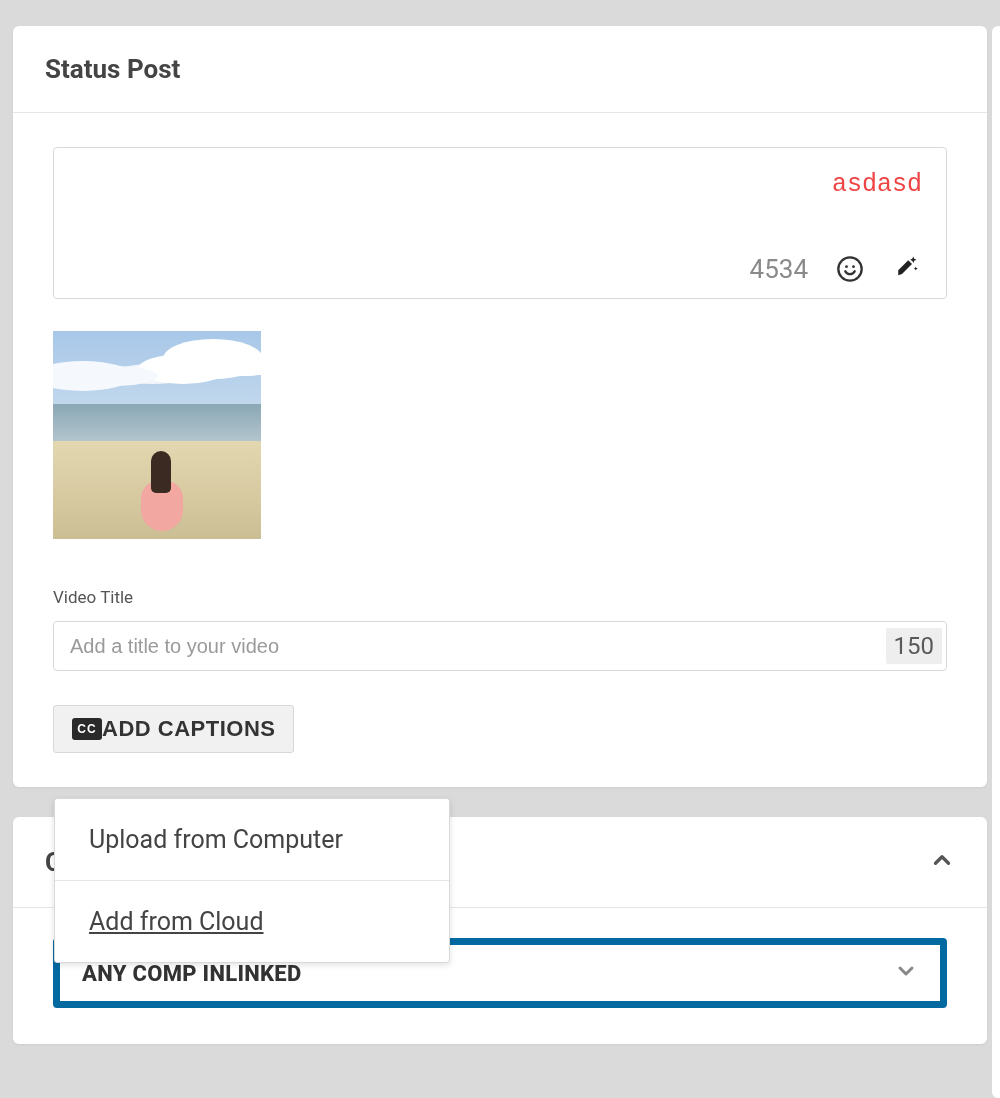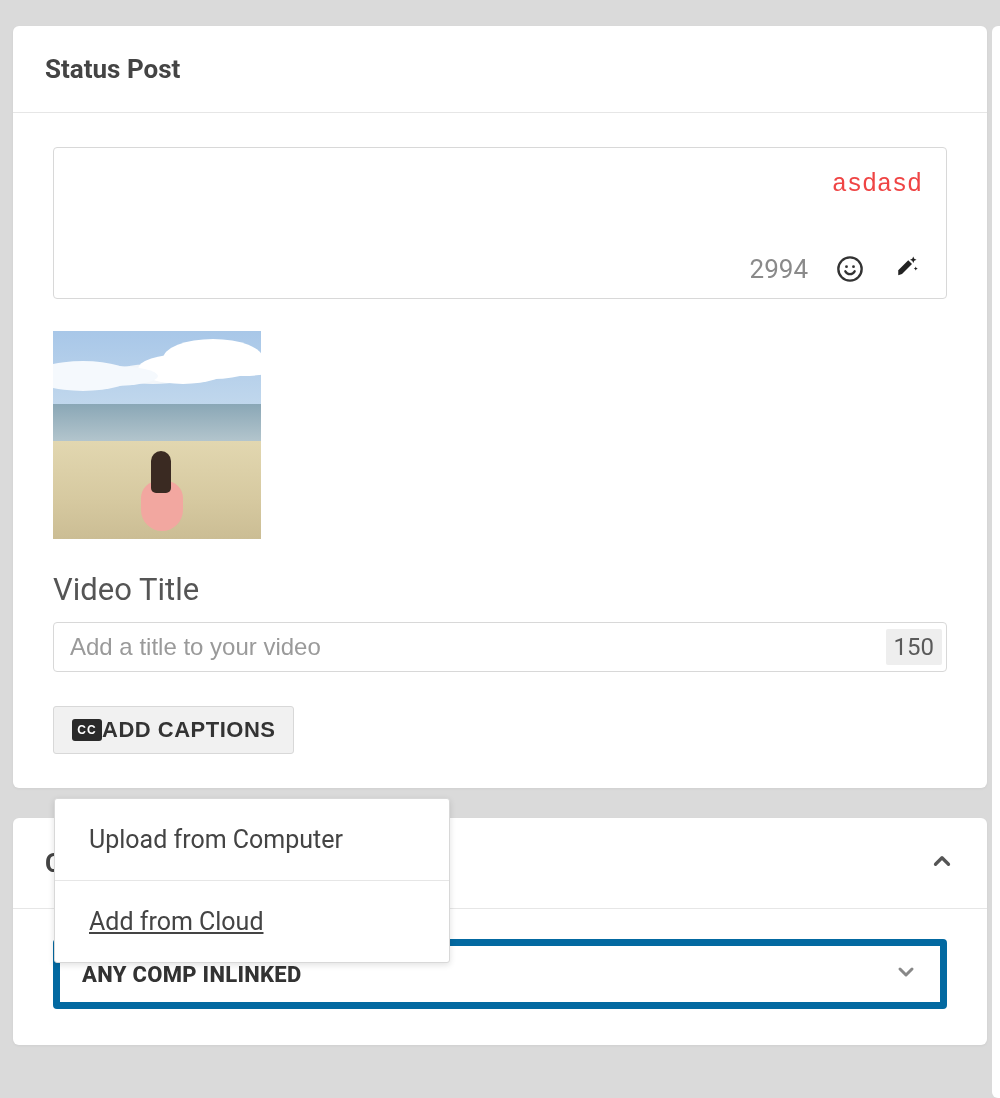--- a/index.html
+++ b/index.html
@@ -100,38 +100,38 @@
 }
 .thumb .person .hair {
   position:absolute; top:0; left:12px; width:20px; height:42px;
   background:#3a2a22; border-radius:12px 12px 6px 6px;
 }
 .thumb .person .body {
   position:absolute; top:30px; left:2px; width:42px; height:50px;
   background:#f2a7a0; border-radius:18px 18px 22px 22px;
 }
 .field-label {
-  margin-top: 32px;
-  font-size: 31px;
+  margin-top: 48px;
+  font-size: 17px;
   color: #555;
 }
 .input-wrap {
   margin-top: 14px;
   border: 1px solid #d8d8d8;
   border-radius: 4px;
   display: flex;
   align-items: center;
   padding: 0;
   height: 50px;
 }
 .input-wrap input {
   flex: 1;
   border: none;
   outline: none;
-  font-size: 24px;
+  font-size: 20px;
   padding: 10px 16px;
   color: #0c4a6e;
   height: 100%;
   background: transparent;
 }
 .input-wrap input::placeholder { color: #9a9a9a; }
 .input-count {
   font-size: 24px;
   color: #5a5a5a;
   background: #eee;
@@ -231,21 +231,21 @@
 </head>
 <body>
 
 <div class="card">
   <div class="card-header">Status Post</div>
   <div class="card-body">
 
     <div class="textarea-wrap">
       <textarea class="textarea" style="">asdasd</textarea>
       <div class="textarea-footer">
-        <span class="char-count">2994</span>
+        <span class="char-count">4534</span>
         <span class="icon-btn">
           <svg width="28" height="28" viewBox="0 0 24 24" fill="none" stroke="#333" stroke-width="2">
             <circle cx="12" cy="12" r="10"></circle>
             <circle cx="9" cy="10" r="1.2" fill="#333" stroke="none"></circle>
             <circle cx="15" cy="10" r="1.2" fill="#333" stroke="none"></circle>
             <path d="M8 14c1 1.6 2.5 2.4 4 2.4s3-.8 4-2.4" stroke-linecap="round"></path>
           </svg>
         </span>
         <span class="icon-btn">
           <svg width="30" height="30" viewBox="0 0 24 24" fill="#222">

